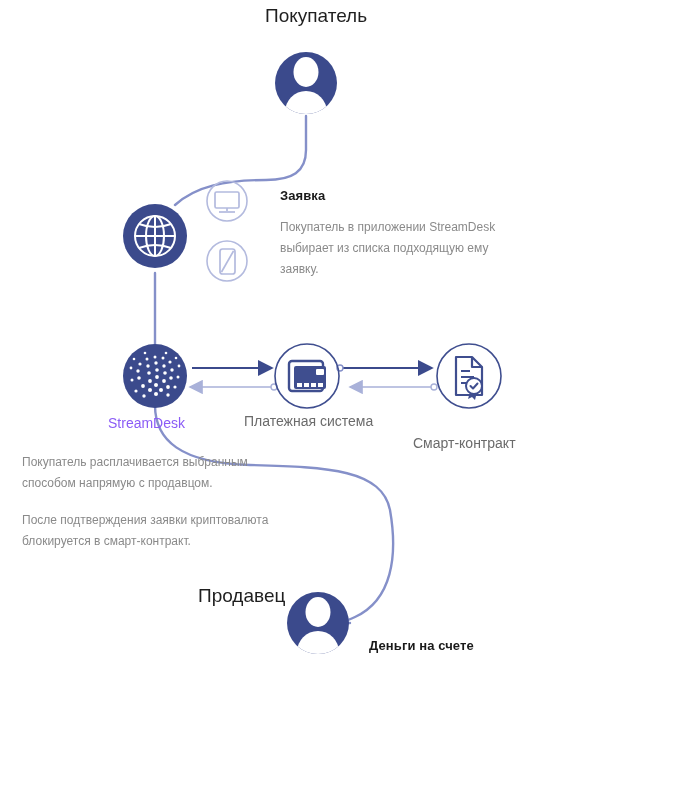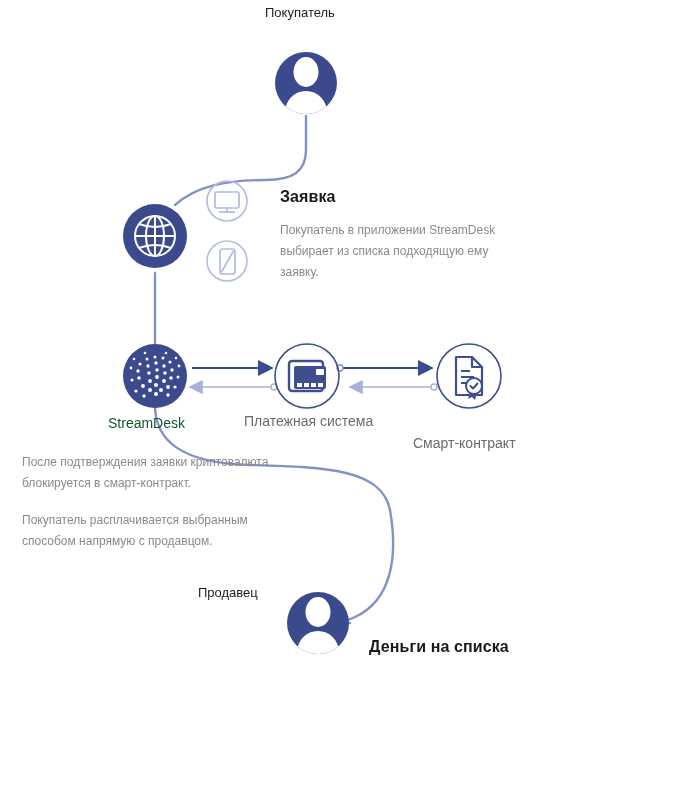--- a/index.html
+++ b/index.html
@@ -19,36 +19,36 @@
     left: 0;
     top: 0;
     width: 683px;
     height: 793px;
   }
   .lbl {
     position: absolute;
     white-space: pre;
   }
   .role-label {
-    font-size: 13px;
+    font-size: 19px;
     color: #1f1f1f;
   }
   .node-label {
     font-size: 14px;
     color: #6b6b6b;
   }
   .node-label.muted {
-    color: #14532d;
+    color: #8b5cf6;
   }
   .section {
     position: absolute;
   }
   .section h3 {
     margin: 0 0 14px 0;
-    font-size: 16px;
+    font-size: 13px;
     font-weight: 700;
     color: #1a1a1a;
     letter-spacing: 0.1px;
   }
   .section p {
     margin: 0 0 16px 0;
     font-size: 12px;
     line-height: 21px;
     color: #8a8a8a;
     white-space: pre-line;
@@ -230,21 +230,21 @@
 <div class="lbl node-label" style="left:413px; top:435px;">Смарт-контракт</div>
 
 <div class="section" style="left:280px; top:188px; width:340px;">
   <h3>Заявка</h3>
   <p>Покупатель в приложении StreamDesk
 выбирает из списка подходящую ему
 заявку.</p>
 </div>
 
 <div class="section" style="left:22px; top:452px; width:340px;">
+  <p>Покупатель расплачивается выбранным
+способом напрямую с продавцом.</p>
   <p>После подтверждения заявки криптовалюта
 блокируется в смарт-контракт.</p>
-  <p>Покупатель расплачивается выбранным
-способом напрямую с продавцом.</p>
 </div>
 
 <div class="section" style="left:369px; top:638px; width:310px;">
-  <h3>Деньги на списка</h3>
+  <h3>Деньги на счете</h3>
 </div>
 
 </body></html>

